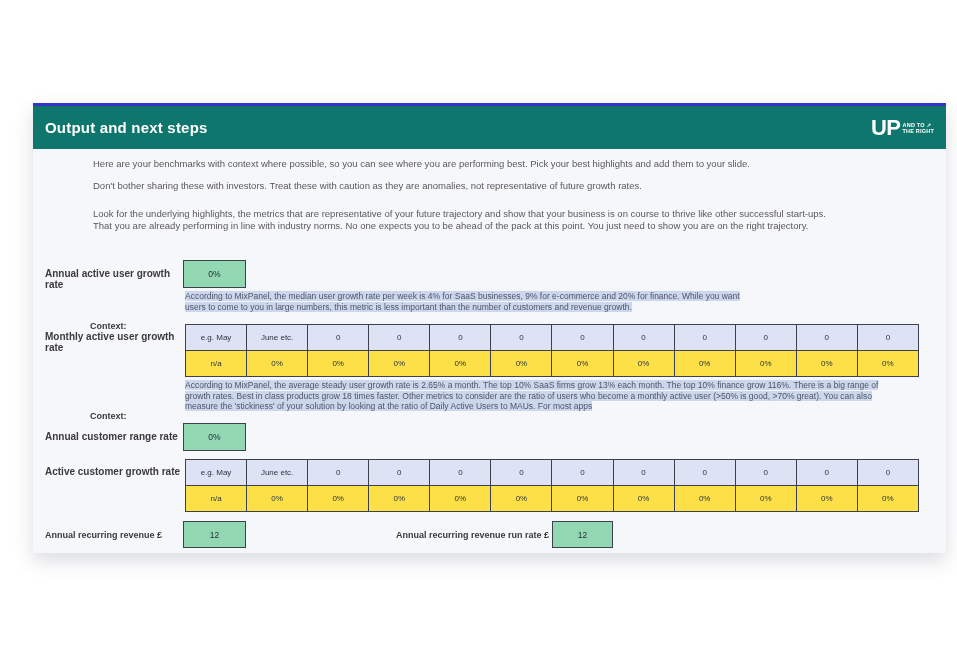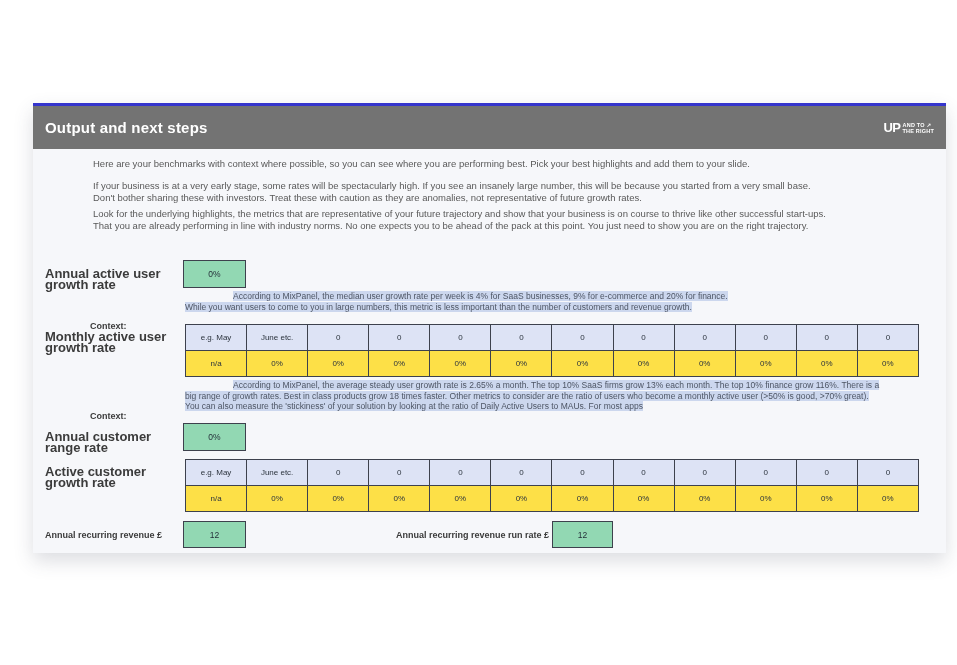--- a/index.html
+++ b/index.html
@@ -1,32 +1,32 @@
 <!DOCTYPE html>
 <html><head>
 <meta charset="utf-8">
 <style>
   * { margin:0; padding:0; box-sizing:border-box; }
   html,body { width:957px; height:665px; background:#ffffff; font-family:"Liberation Sans", sans-serif; }
   .page { position:relative; width:957px; height:665px; background:#ffffff; overflow:hidden; }
   .card { position:absolute; left:33px; top:103px; width:913px; height:450px; background:#f6f7fa;
           box-shadow:0 8px 18px rgba(60,64,90,0.18); }
   .topline { position:absolute; left:0; top:0; width:100%; height:3px; background:#3535cd; }
-  .header { position:absolute; left:0; top:3px; width:100%; height:43px; background:#737373;
+  .header { position:absolute; left:0; top:3px; width:100%; height:43px; background:#0f766e;
             display:flex; align-items:center; justify-content:space-between; padding:0 12px; }
   .header h1 { color:#ffffff; font-size:15px; font-weight:bold; letter-spacing:0.2px; }
   .logo { display:flex; align-items:center; color:#ffffff; }
-  .logo-up { font-size:13px; font-weight:bold; letter-spacing:-0.5px; }
+  .logo-up { font-size:22px; font-weight:bold; letter-spacing:-0.5px; }
   .logo-stack { display:flex; flex-direction:column; font-size:5.5px; font-weight:bold; line-height:6px; margin-left:2px; letter-spacing:0.2px; }
   .para { position:absolute; left:12px; color:#595959; font-size:9.5px; line-height:12px; width:880px;padding-left:48px; }
   .glossary-link { color:#2f6fd0; text-decoration:underline; margin-left:32px; cursor:pointer; }
-  .row-label { position:absolute; left:12px; width:140px; color:#3b3b3b; font-size:13px; font-weight:bold; line-height:11px; }
+  .row-label { position:absolute; left:12px; width:140px; color:#3b3b3b; font-size:10px; font-weight:bold; line-height:11px; }
   .ctx-label { position:absolute; left:57px; color:#3b3b3b; font-size:9px; font-weight:bold;margin-top:25px; }
   .ctx-text { position:absolute; left:152px; font-size:8.5px; line-height:10.5px; color:#4d5564; }
-  .ctx-text span { background:#ccd7ee;margin-left:48px; }
+  .ctx-text span { background:#ccd7ee; }
   .green-cell { position:absolute; width:63px; height:28px; background:#92d8b3; border:1px solid #3d414d;
                 display:flex; align-items:center; justify-content:center; font-size:8.5px; color:#25303a; }
   .month-table { position:absolute; left:152px; width:734px; border-top:1px solid #3d414d; border-left:1px solid #3d414d; }
   .t-row { display:flex; }
   .t-row .cell { width:67px; height:26px; border-right:1px solid #3d414d; border-bottom:1px solid #3d414d;
                  display:flex; align-items:center; justify-content:center; font-size:8px; color:#2b333d; }
   .t-row.hdr .cell { background:#dde3f5; }
   .t-row.val .cell { background:#fde047; }
   .bottom-label { position:absolute; color:#3b3b3b; font-size:9px; font-weight:bold; }
 </style>
@@ -44,21 +44,20 @@
         <span class="logo-stack">
           <span>AND TO ↗</span>
           <span>THE RIGHT</span>
         </span>
       </div>
     </div>
 
     <div class="para" style="top:55px">Here are your benchmarks with context where possible, so you can see where you are performing best. Pick your best highlights and add them to your slide.</div>
 
     <div class="para" style="top:77px">
-      <div>If your business is at a very early stage, some rates will be spectacularly high. If you see an insanely large number, this will be because you started from a very small base.</div>
       <div>Don't bother sharing these with investors.  Treat these with caution as they are anomalies, not representative of future growth rates.</div>
     </div>
 
     <div class="para" style="top:105px">
       <div>Look for the underlying highlights, the metrics that are representative of your future trajectory and show that your business is on course to thrive like other successful start-ups.</div>
       <div>That you are already performing in line with industry norms. No one expects you to be ahead of the pack at this point. You just need to show you are on the right trajectory.</div>
     </div>
 
 
     <div class="row-label" style="top:165px">Annual active user growth rate</div>

